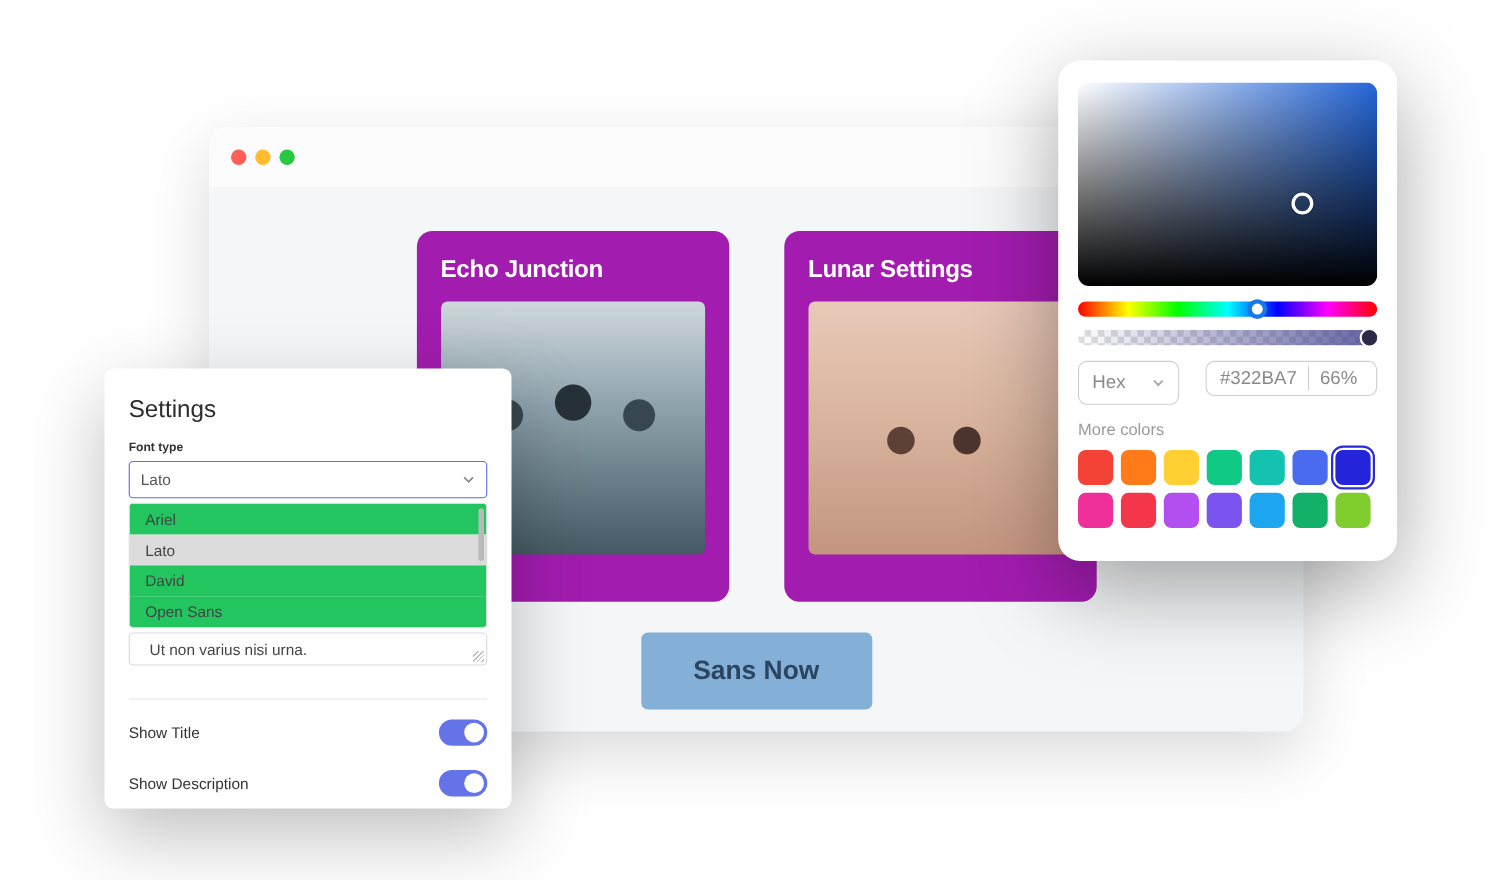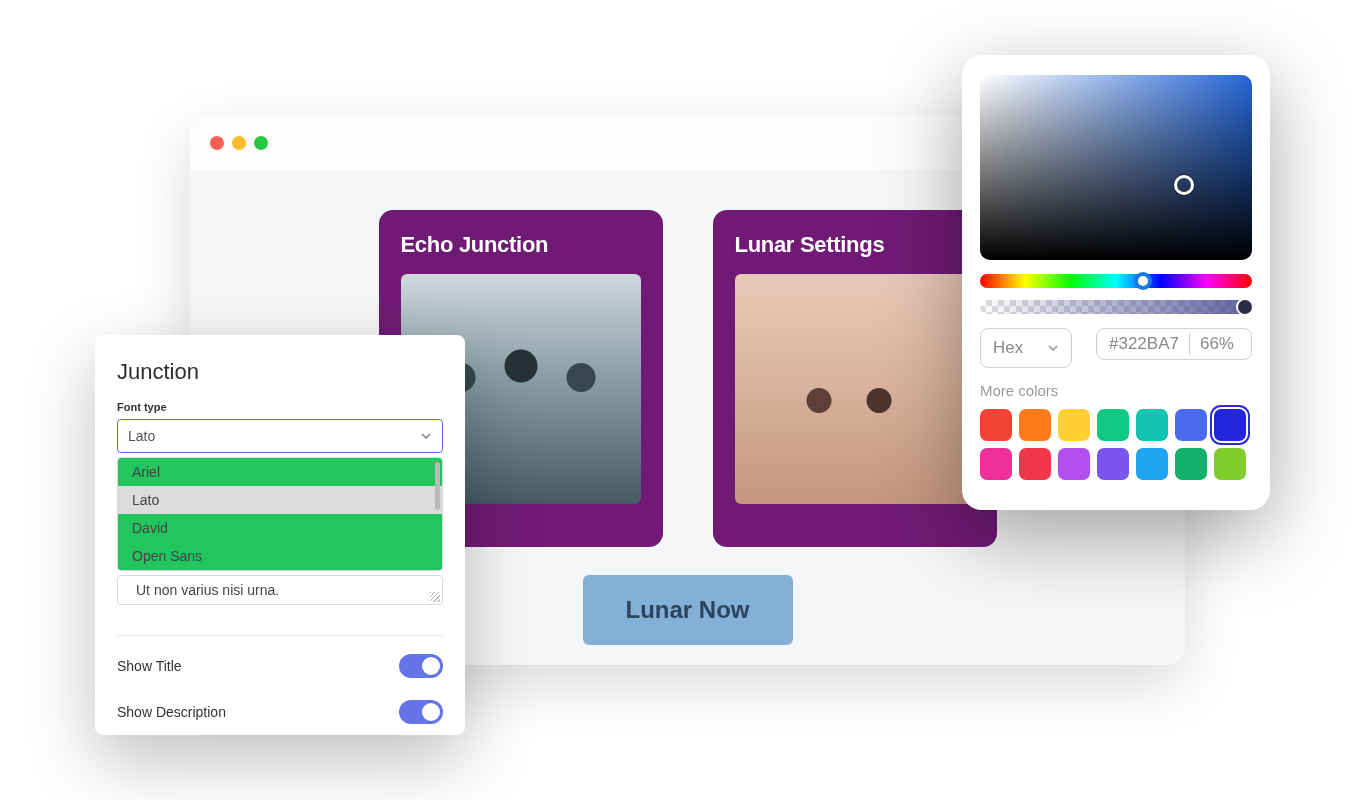--- a/index.html
+++ b/index.html
@@ -44,21 +44,21 @@
   flex-direction: column;
   align-items: center;
 }
 .cards-row {
   display: flex;
   gap: 50px;
 }
 .vote-card {
   width: 284px;
   height: 337px;
-  background: #701a75;
+  background: #a21caf;
   border-radius: 14px;
   padding: 22px;
   color: #fff;
 }
 .vote-card-title {
   font-size: 22px;
   font-weight: 800;
   margin-bottom: 16px;
   letter-spacing: -0.3px;
 }
@@ -350,26 +350,26 @@
     <div class="cards-row">
       <div class="vote-card">
         <div class="vote-card-title">Echo Junction</div>
         <div class="vote-card-image img-band"></div>
       </div>
       <div class="vote-card">
         <div class="vote-card-title">Lunar Settings</div>
         <div class="vote-card-image img-street"></div>
       </div>
     </div>
-    <button class="vote-btn">Lunar Now</button>
+    <button class="vote-btn">Sans Now</button>
   </div>
 </div>
 
 <div class="settings-panel">
-  <div class="settings-title">Junction</div>
+  <div class="settings-title">Settings</div>
   <div class="settings-label">Font type</div>
   <div class="font-select">
     <span>Lato</span>
     <svg class="chevron-down" viewBox="0 0 12 12">
         <path d="M2 4l4 4 4-4" fill="none" stroke="#888" stroke-width="1.6"></path>
       </svg>
   </div>
   <div class="dropdown-list">
     <div class="scrollbar-stub"></div>
     <div class="dropdown-item">Ariel</div>

